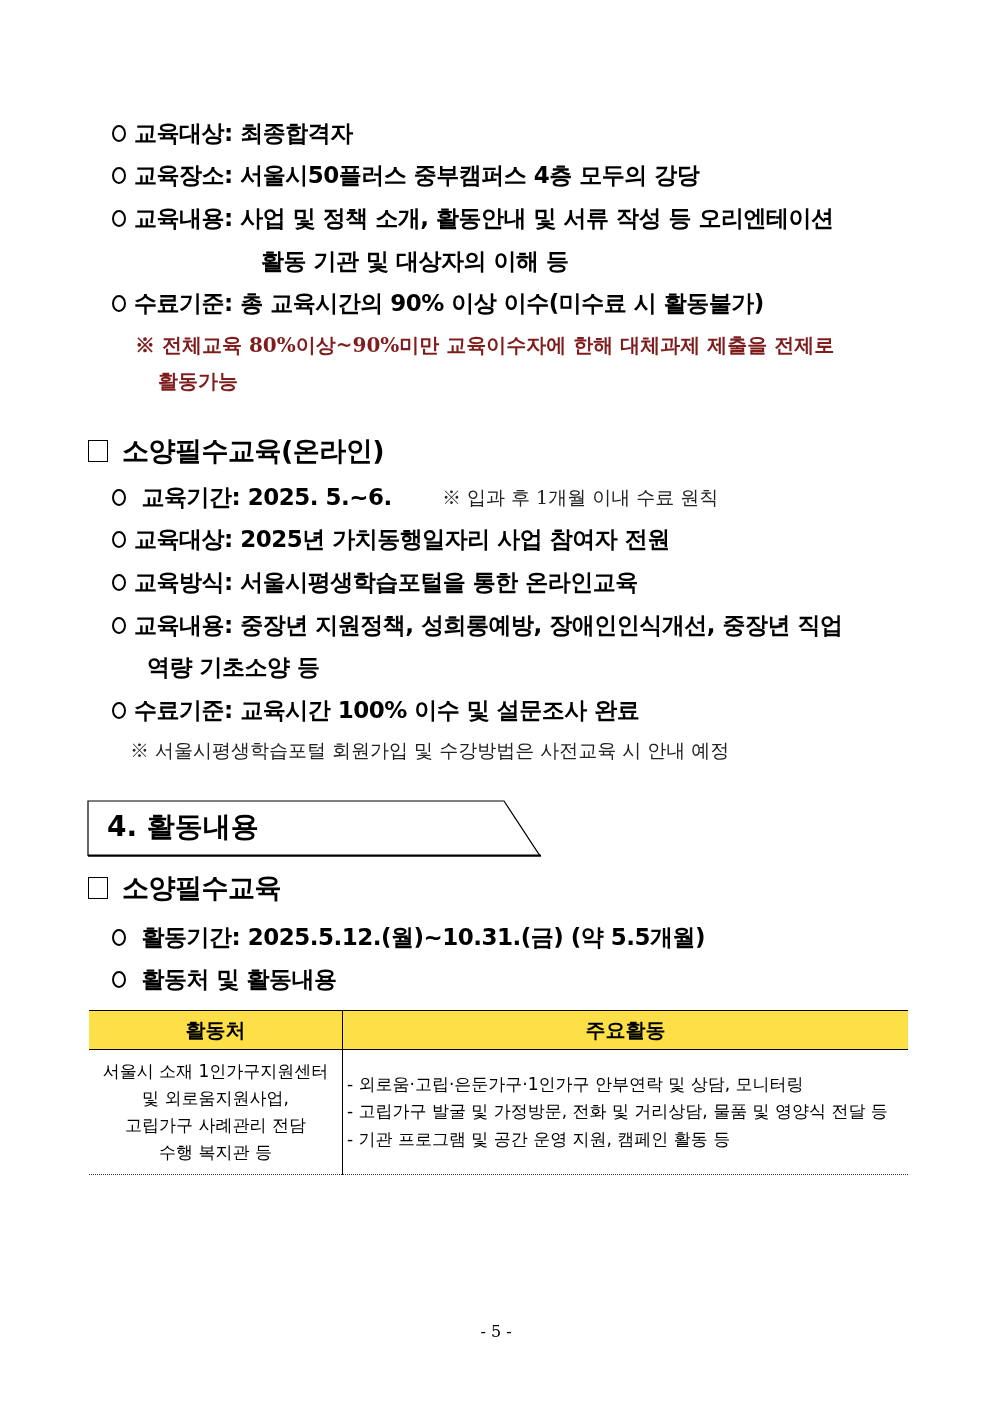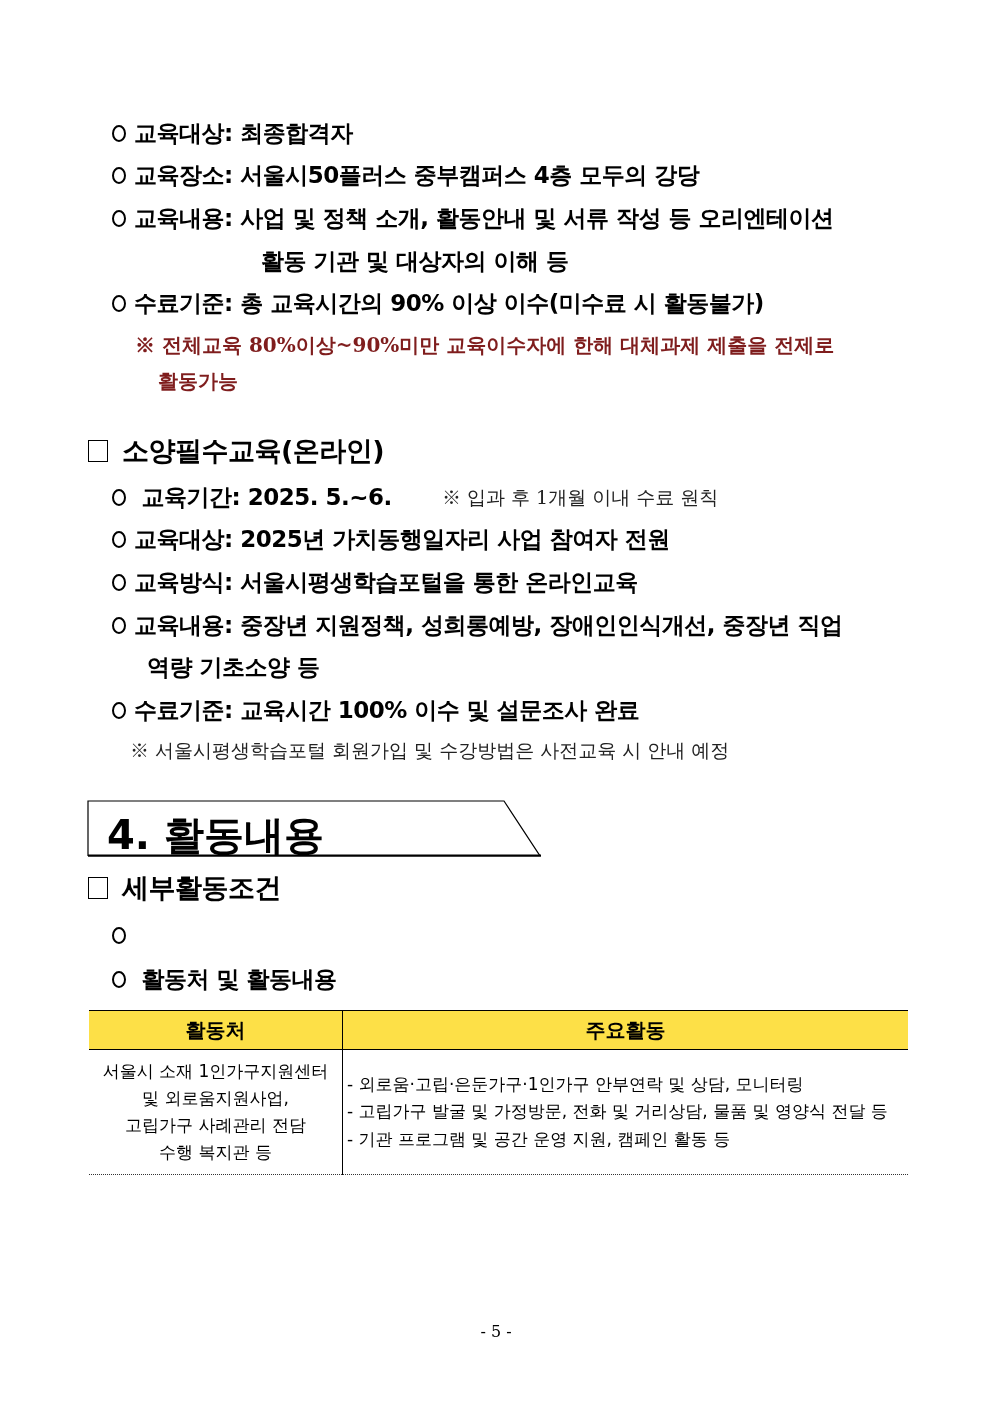--- a/index.html
+++ b/index.html
@@ -10,21 +10,21 @@
   }
   .abs { position: absolute; white-space: nowrap; }
   .bullet-line { font-size: 23px; font-weight: bold; letter-spacing: -0.5px; }
   .bullet { display: inline-block; width: 14px; height: 17px; border: 2px solid #000; border-radius: 50%; margin-right: 8px; vertical-align: -1px; box-sizing: border-box; }
   .note-blue { font-family: "DejaVu Serif", "Liberation Serif", serif; font-size: 20px; font-weight: bold; color: #7f1d1d; }
   .note-serif { font-family: "DejaVu Serif", "Liberation Serif", serif; font-size: 19px; color: #222; }
   .section-head { font-size: 27px; font-weight: bold; letter-spacing: -0.5px; }
   .checkbox { display: inline-block; width: 20px; height: 22px; border: 1.5px solid #000; margin-right: 14px; vertical-align: -2px; box-sizing: border-box; }
   .chapter-box { position: absolute; left: 87px; top: 800px; width: 455px; height: 57px; }
   .chapter-box svg { position: absolute; left: 0; top: 0; }
-  .chapter-title { position: absolute; left: 20px; top: 8px; font-size: 40px; font-weight: bold; letter-spacing: 0px; }
+  .chapter-title { position: absolute; left: 20px; top: 8px; font-size: 28px; font-weight: bold; letter-spacing: 0px; }
   table.activity {
     position: absolute; left: 89px; top: 1010px; width: 819px;
     border-collapse: collapse; font-size: 17px;
   }
   table.activity th {
     background: #fde047; font-size: 20px; font-weight: bold; height: 36px;
     border-top: 1.5px solid #000; border-bottom: 1.5px solid #000;
   }
   table.activity th.c1 { width: 251px; border-right: 1px solid #000; }
   table.activity td { vertical-align: middle; }
@@ -76,24 +76,24 @@
 
 <div class="chapter-box">
   <svg width="455" height="57" viewBox="0 0 455 57">
     <polyline points="1,56 1,1 417,1 453,56 1,56" fill="none" stroke="#000" stroke-width="1.2"></polyline>
     <line x1="1" y1="55.5" x2="454" y2="55.5" stroke="#000" stroke-width="2.2"></line>
   </svg>
   <div class="chapter-title">4. 활동내용</div>
 </div>
 
 <div class="abs section-head" style="left:88px; top:870px;">
-  <span class="checkbox"></span><span>세부활동조건</span>
+  <span class="checkbox"></span><span>소양필수교육</span>
 </div>
 <div class="abs bullet-line" style="left:112px; top:922px;">
-  <span class="bullet"></span> 
+  <span class="bullet"></span> <span>활동기간: 2025.5.12.(월)~10.31.(금) (약 5.5개월)</span>
 </div>
 <div class="abs bullet-line" style="left:112px; top:964px;">
   <span class="bullet"></span> <span>활동처 및 활동내용</span>
 </div>
 
 <table class="activity">
   <thead>
     <tr>
       <th class="c1">활동처</th>
       <th class="c2">주요활동</th>

